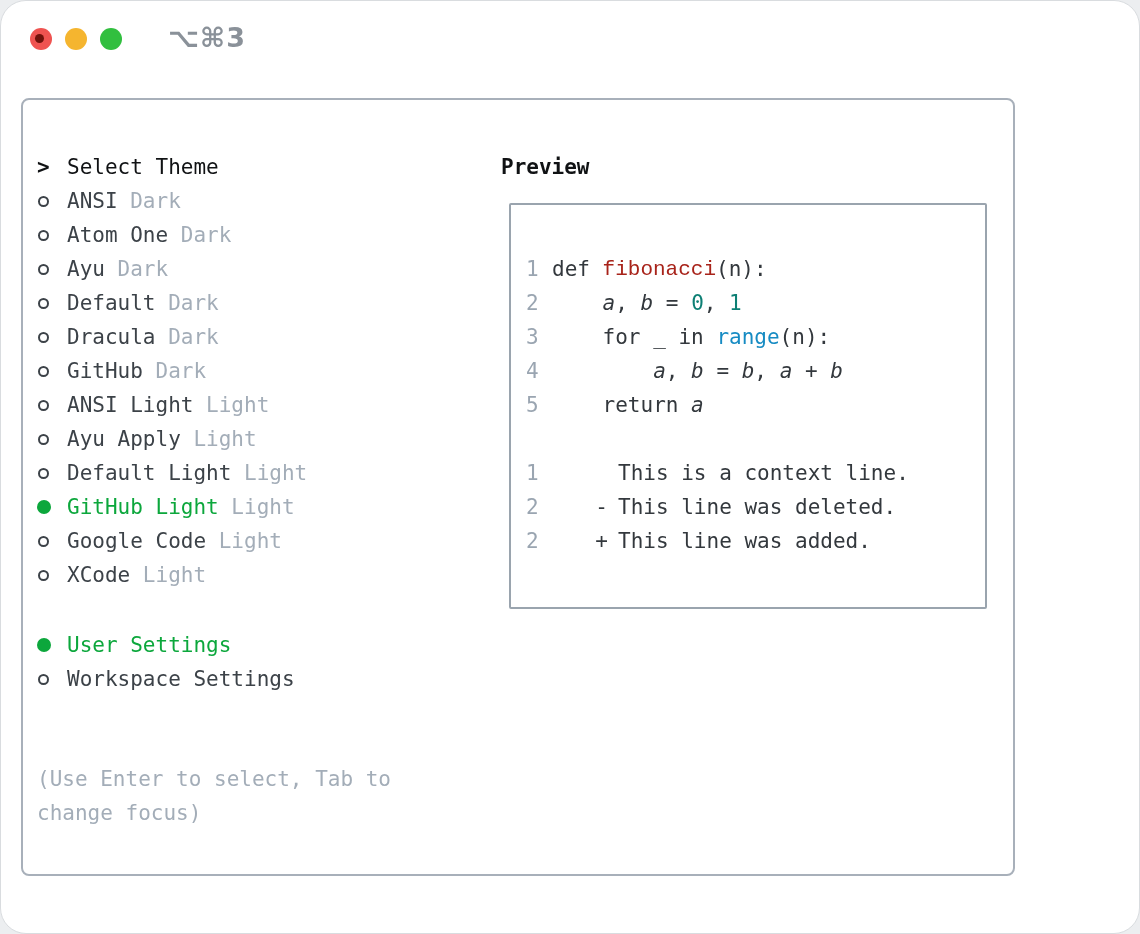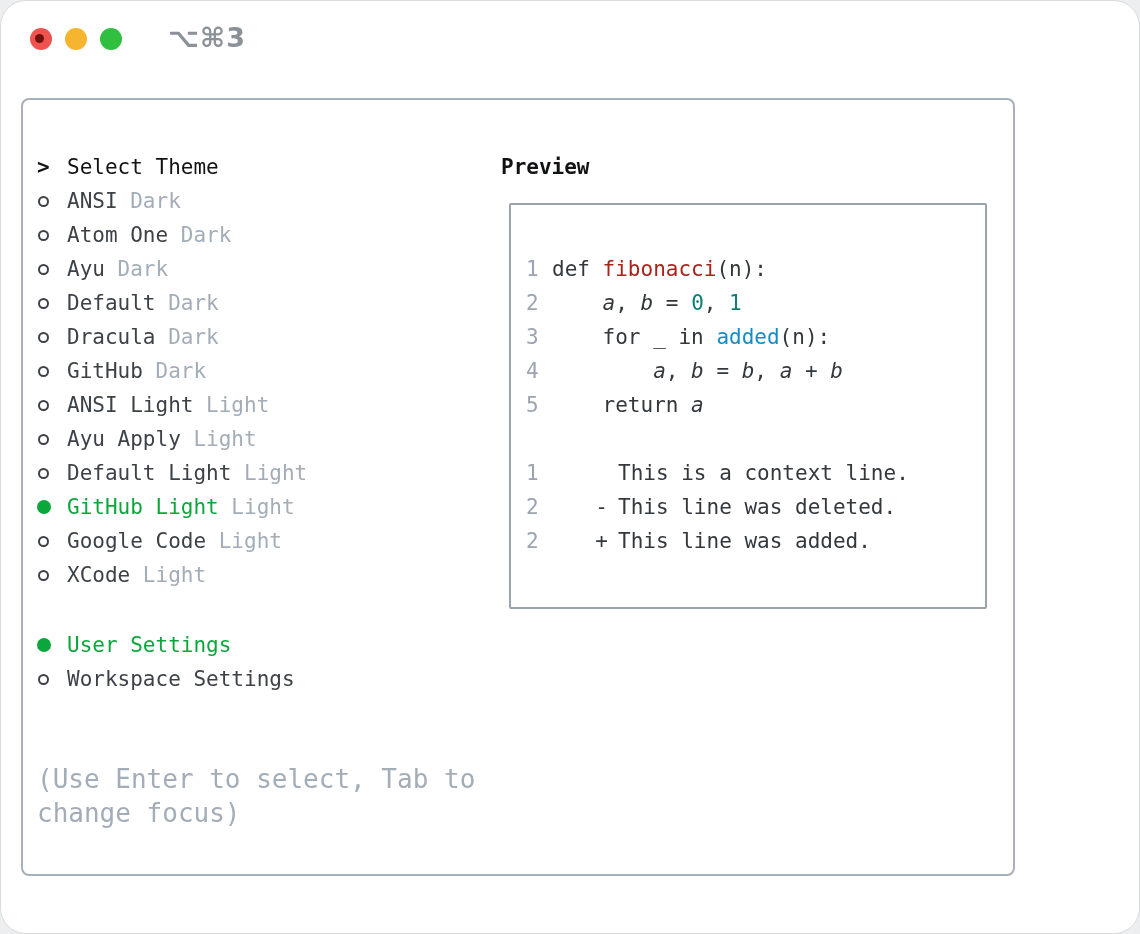--- a/index.html
+++ b/index.html
@@ -26,33 +26,33 @@
          border:2px solid var(--panel-border);border-radius:8px;background:#fff;}
   .list{position:absolute;left:14px;}
   .row{display:flex;align-items:center;height:34px;font-size:21px;white-space:pre;color:var(--item-text);}
   .marker{display:flex;align-items:center;justify-content:flex-start;width:30px;height:34px;flex:0 0 30px;}
   .prompt{font-weight:bold;color:var(--heading-text);}
   .h{font-weight:normal;color:var(--heading-text);}
   .ring{width:11px;height:11px;border:2px solid var(--item-text);border-radius:50%;margin-left:1px;}
   .dotfill{width:14px;height:14px;background:var(--accent-green);border-radius:50%;}
   .sel .name{color:var(--accent-green);}
   .tag{color:var(--muted-gray);text-align:right;}
-  .hint{position:absolute;left:14px;top:662px;font-size:26px;line-height:34px;color:var(--muted-gray);}
+  .hint{position:absolute;left:14px;top:662px;font-size:21px;line-height:34px;color:var(--muted-gray);}
   
   .preview-title{position:absolute;left:478px;top:50px;height:34px;display:flex;align-items:center;
                  font-size:21px;font-weight:bold;color:var(--heading-text);}
   .preview-box{position:absolute;left:486px;top:103px;width:478px;height:406px;
                border:2px solid var(--preview-border);border-radius:2px;background:#fff;}
   .code{position:absolute;left:15px;top:47px;right:6px;}
   .code .row{color:var(--code-plain);}
   .lnum{width:26px;flex:0 0 26px;color:var(--line-number-gray);}
   .gutter{width:56px;flex:0 0 56px;text-align:right;margin-right:10px;}
   .spacer{height:34px;}
   .tk-plain{color:var(--code-plain);}
-  .tk-function{color:var(--function-red);}
+  .tk-function{color:var(--function-red);font-family:Liberation Mono, monospace;}
   .tk-number{color:var(--number-teal);}
   .tk-builtin{color:var(--builtin-blue);}
   .tk-variable{color:var(--code-plain);font-style:italic;}
   .diff-context{color:var(--context-gray);}
   .diff-deleted{color:var(--deleted-red);}
   .diff-added{color:var(--added-green);}
 </style>
 </head>
 <body>
 
@@ -99,21 +99,21 @@
       <div>(Use Enter to select, Tab to</div>
       <div>change focus)</div>
     </div>
 
     <div class="preview-title">Preview</div>
 
     <div class="preview-box">
       <div class="code" id="code">
           <div class="row"><span class="lnum">1</span><span class="tk-plain">def </span><span class="tk-function">fibonacci</span><span class="tk-plain">(n):</span></div>
           <div class="row"><span class="lnum">2</span><span class="tk-plain">    </span><span class="tk-variable">a</span><span class="tk-plain">, </span><span class="tk-variable">b</span><span class="tk-plain"> = </span><span class="tk-number">0</span><span class="tk-plain">, </span><span class="tk-number">1</span></div>
-          <div class="row"><span class="lnum">3</span><span class="tk-plain">    for _ in </span><span class="tk-builtin">added</span><span class="tk-plain">(n):</span></div>
+          <div class="row"><span class="lnum">3</span><span class="tk-plain">    for _ in </span><span class="tk-builtin">range</span><span class="tk-plain">(n):</span></div>
           <div class="row"><span class="lnum">4</span><span class="tk-plain">        </span><span class="tk-variable">a</span><span class="tk-plain">, </span><span class="tk-variable">b</span><span class="tk-plain"> = </span><span class="tk-variable">b</span><span class="tk-plain">, </span><span class="tk-variable">a</span><span class="tk-plain"> + </span><span class="tk-variable">b</span></div>
           <div class="row"><span class="lnum">5</span><span class="tk-plain">    return </span><span class="tk-variable">a</span></div>
           <div class="spacer"></div>
           <div class="row diff-context"><span class="lnum">1</span><span class="gutter"></span><span>This is a context line.</span></div>
           <div class="row diff-deleted"><span class="lnum">2</span><span class="gutter">-</span><span>This line was deleted.</span></div>
           <div class="row diff-added"><span class="lnum">2</span><span class="gutter">+</span><span>This line was added.</span></div>
         </div>
     </div>
 
   </div>

